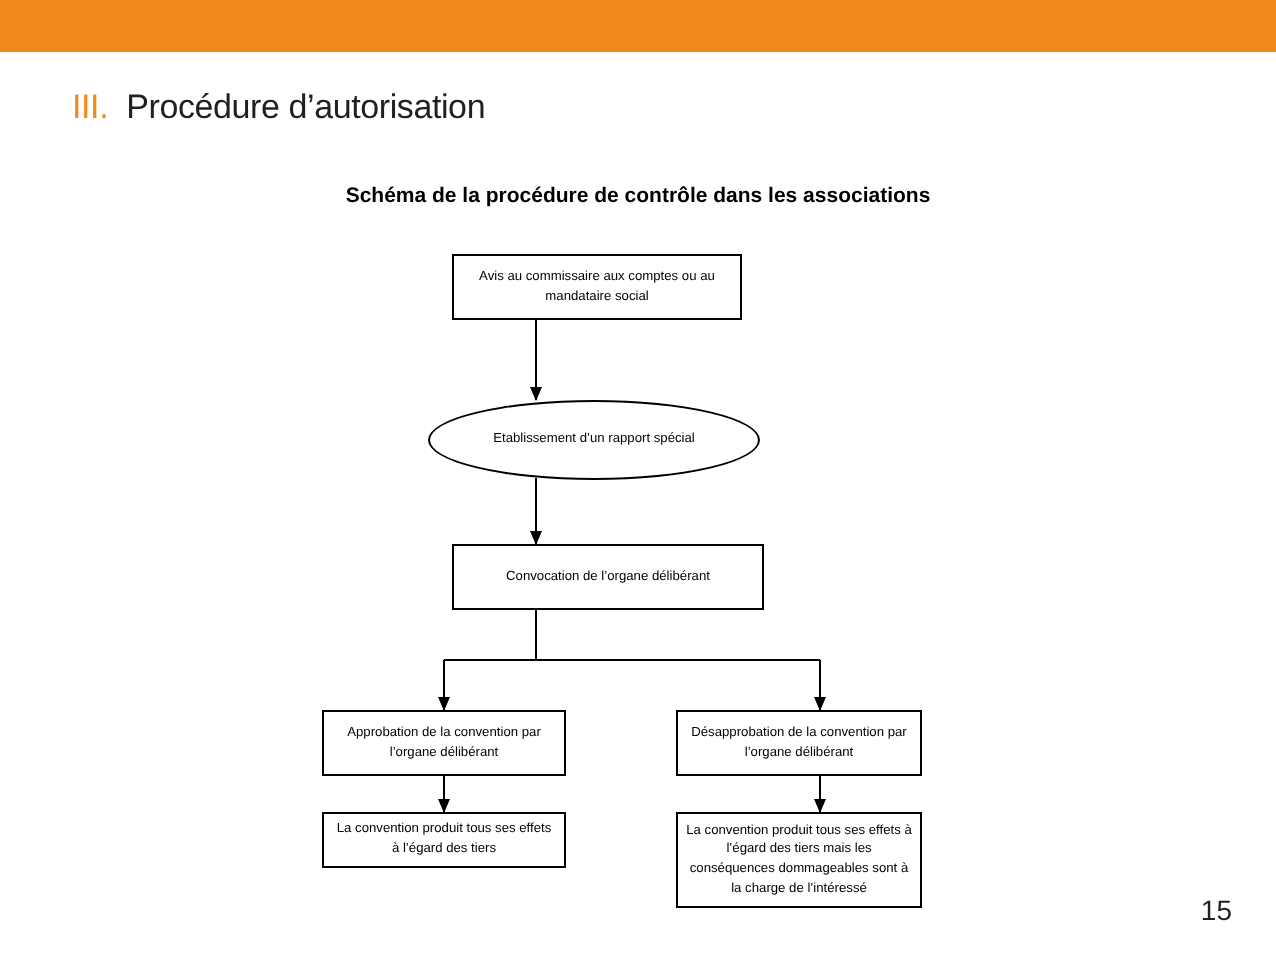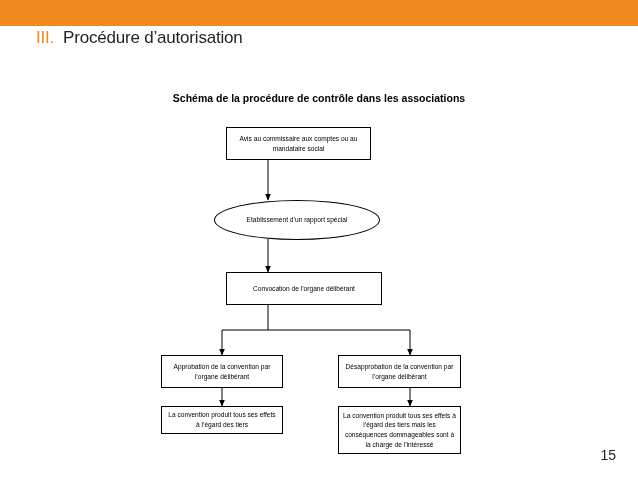--- a/index.html
+++ b/index.html
@@ -17,21 +17,21 @@
   .top-bar {
     position: absolute;
     left: 0; top: 0;
     width: 638px;
     height: 26px;
     background: #f08a1c;
   }
   .slide-title {
     position: absolute;
     left: 36px;
-    top: 28px;
+    top: 44px;
     font-size: 17px;
     color: #231f20;
     letter-spacing: -0.2px;
     white-space: nowrap;
   }
   .slide-title .numeral {
     color: #f08a1c;
     margin-right: 9px;
   }
   .diagram-title {

